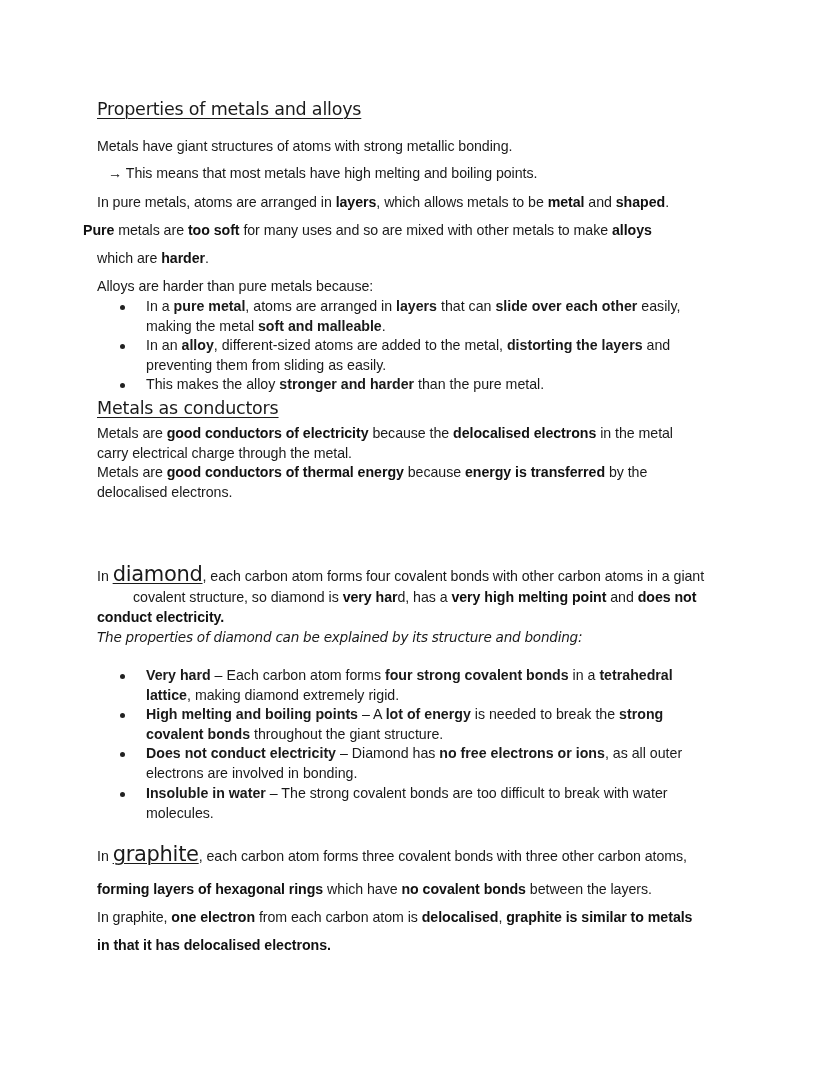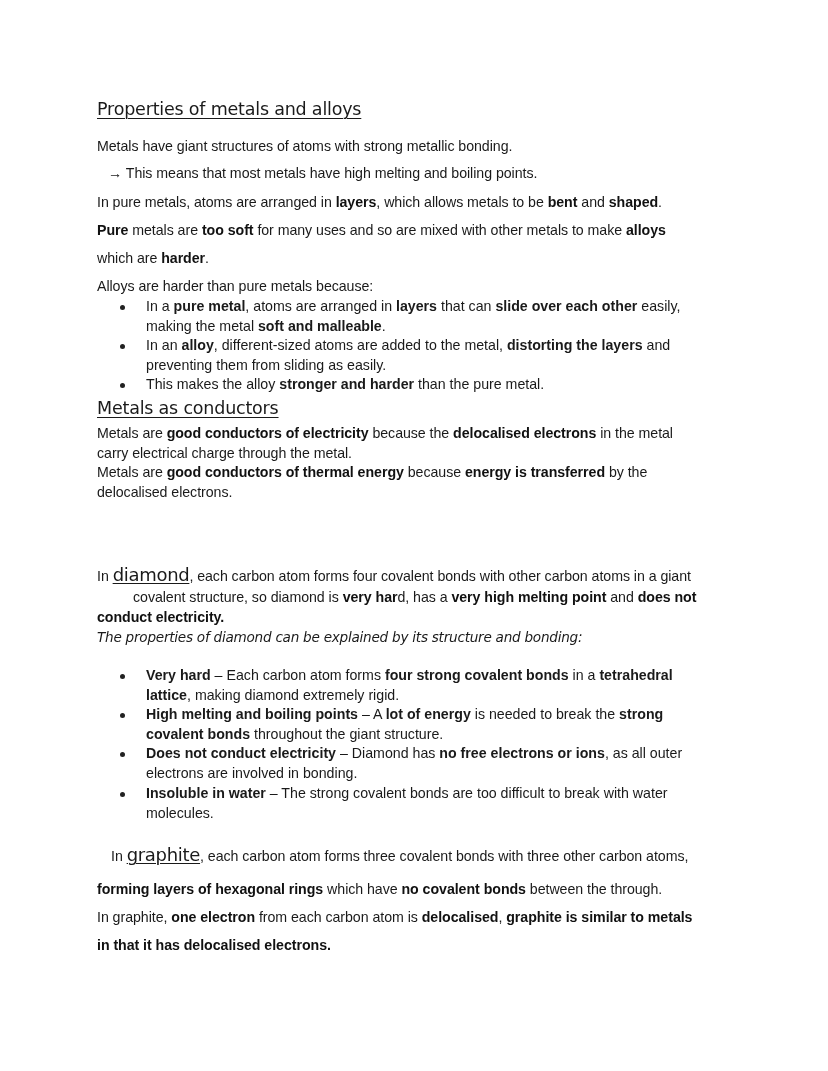--- a/index.html
+++ b/index.html
@@ -62,44 +62,44 @@
     }
     .italic {
       font-family: "DejaVu Sans", sans-serif;
       font-style: italic;
       font-size: 13.6px;
       color: #1a1a1a;
       letter-spacing: -0.25px;
     }
     .big-u {
       font-family: "DejaVu Sans", sans-serif;
-      font-size: 18px;
+      font-size: 21px;
       text-decoration: underline;
       text-underline-offset: 2px;
       text-decoration-thickness: 1px;
       letter-spacing: -0.3px;
     }
   </style>
 </head>
 <body>
 
 <div class="page">
 
   <div class="abs heading" style="left:97px; top:99px;">Properties of metals and alloys</div>
 
   <div class="abs p" style="left:97px; top:137px;">Metals have giant structures of atoms with strong metallic bonding.</div>
 
   <div class="abs p" style="left:108px; top:164px;">
     <span>→</span>
     <span>This means that most metals have high melting and boiling points.</span>
   </div>
 
-  <div class="abs p" style="left:97px; top:193px;"><span>In pure metals, atoms are arranged in </span><b>layers</b><span>, which allows metals to be </span><b>bent</b><span> and </span><b>shaped</b><span>.</span></div>
+  <div class="abs p" style="left:97px; top:193px;"><span>In pure metals, atoms are arranged in </span><b>layers</b><span>, which allows metals to be </span><b>metal</b><span> and </span><b>shaped</b><span>.</span></div>
 
-  <div class="abs p" style="left:97px; top:221px;"><b>Pure</b><span> metals are </span><b>too soft</b><span> for many uses and so are mixed with other metals to make </span><b>alloys</b></div>
+  <div class="abs p" style="left:83px; top:221px;"><b>Pure</b><span> metals are </span><b>too soft</b><span> for many uses and so are mixed with other metals to make </span><b>alloys</b></div>
 
   <div class="abs p" style="left:97px; top:249px;"><span>which are </span><b>harder</b><span>.</span></div>
 
   <div class="abs p" style="left:97px; top:277px;">Alloys are harder than pure metals because:</div>
 
   <div class="bullet-row" style="top:297px;">
     <span class="bullet-dot"></span>
     <div class="bullet-text"><span>In a </span><b>pure metal</b><span>, atoms are arranged in </span><b>layers</b><span> that can </span><b>slide over each other</b><span> easily,</span><br><span>making the metal </span><b>soft and malleable</b><span>.</span></div>
   </div>
 
@@ -140,18 +140,18 @@
   <div class="bullet-row" style="top:744px;">
     <span class="bullet-dot"></span>
     <div class="bullet-text"><b>Does not conduct electricity</b><span> – Diamond has </span><b>no free electrons or ions</b><span>, as all outer</span><br><span>electrons are involved in bonding.</span></div>
   </div>
 
   <div class="bullet-row" style="top:784px;">
     <span class="bullet-dot"></span>
     <div class="bullet-text"><b>Insoluble in water</b><span> – The strong covalent bonds are too difficult to break with water</span><br><span>molecules.</span></div>
   </div>
 
-  <div class="abs p" style="left:97px; top:845px;margin-left:14px;"><span>In </span><span class="big-u">graphite</span><span>, each carbon atom forms three covalent bonds with three other carbon atoms,</span></div>
-  <div class="abs p" style="left:97px; top:880px;"><b>forming layers of hexagonal rings</b><span> which have </span><b>no covalent bonds</b><span> between the through.</span></div>
+  <div class="abs p" style="left:97px; top:845px;"><span>In </span><span class="big-u">graphite</span><span>, each carbon atom forms three covalent bonds with three other carbon atoms,</span></div>
+  <div class="abs p" style="left:97px; top:880px;"><b>forming layers of hexagonal rings</b><span> which have </span><b>no covalent bonds</b><span> between the layers.</span></div>
   <div class="abs p" style="left:97px; top:908px;"><span>In graphite, </span><b>one electron</b><span> from each carbon atom is </span><b>delocalised</b><span>, </span><b>graphite is similar to metals</b></div>
   <div class="abs p" style="left:97px; top:936px;"><b>in that it has delocalised electrons.</b></div>
 
 </div>
 
 </body></html>

